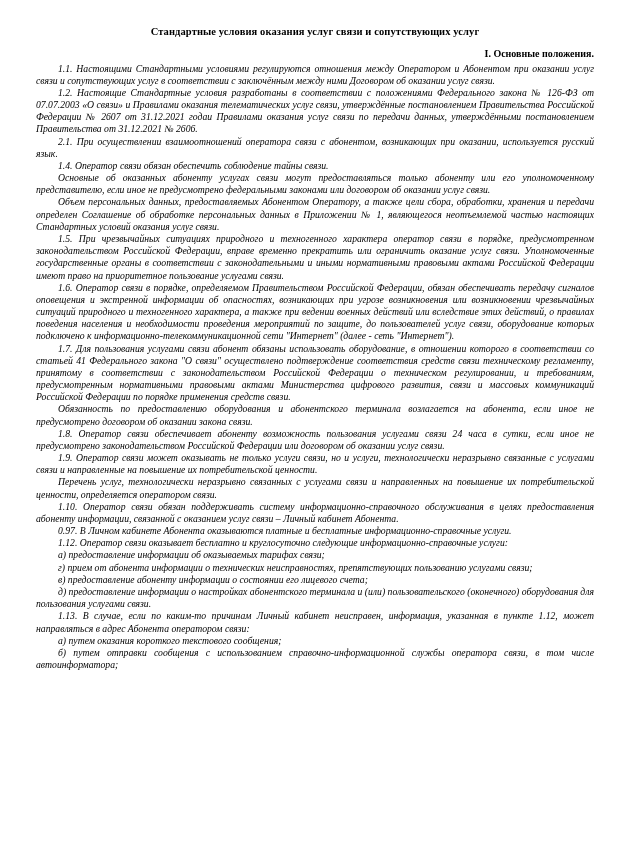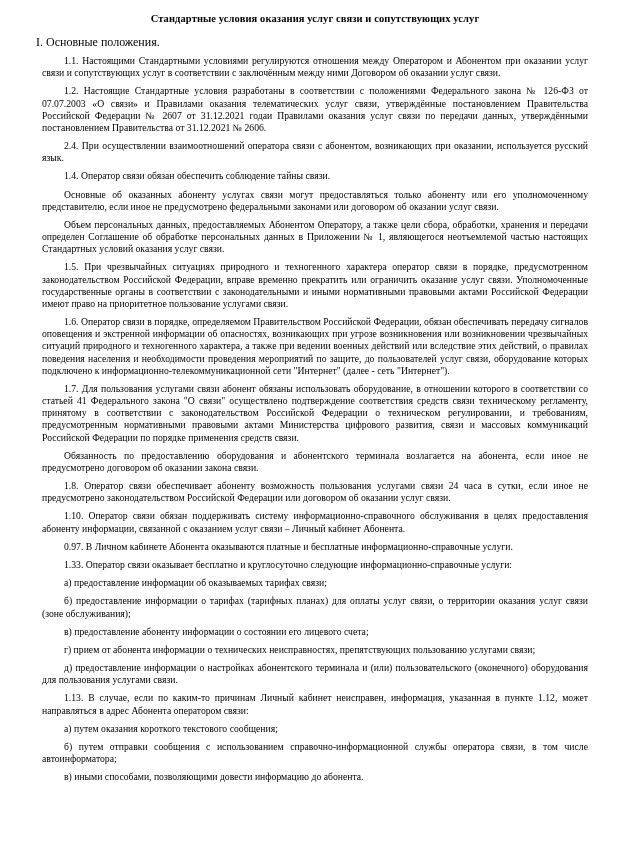--- a/index.html
+++ b/index.html
@@ -19,65 +19,66 @@
     width: 630px;
     height: 867px;
     padding: 10px 36px 0 36px;
     background: #ffffff;
   }
   .doc-title {
     text-align: center;
     font-size: 10.5px;
     font-weight: bold;
     letter-spacing: 0.1px;
-    margin: 3px 0 9px 0;
+    margin: 16px 0 9px 0;
     line-height: 1.2;
   }
   .section-heading {
-    text-align: left;
-    font-size: 12px;
-    font-weight: normal;
+    text-align: right;
+    font-size: 10px;
+    font-weight: bold;
     margin: 0 0 3px 0;
     line-height: 1.2;
   }
   p.para {
-    margin: 6px;
+    margin: 0;
     font-size: 9.7px;
     line-height: 1.255;
     text-align: justify;
     text-indent: 22px;
     hyphens: none;
+    font-style: italic;
   }
   p.para.sub {
     text-indent: 22px;
   }
 </style>
 </head>
 <body>
 
 <div class="page">
   <div class="doc-title">Стандартные условия оказания услуг связи и сопутствующих услуг</div>
   <div class="section-heading">I. Основные положения.</div>
 
   <p class="para">1.1. Настоящими Стандартными условиями регулируются отношения между Оператором и Абонентом при оказании услуг связи и сопутствующих услуг в соответствии с заключённым между ними Договором об оказании услуг связи.</p>
   <p class="para">1.2. Настоящие Стандартные условия разработаны в соответствии с положениями Федерального закона № 126-ФЗ от 07.07.2003 «О связи» и Правилами оказания телематических услуг связи, утверждённые постановлением Правительства Российской Федерации № 2607 от 31.12.2021 годаи Правилами оказания услуг связи по передачи данных, утверждёнными постановлением Правительства от 31.12.2021 № 2606.</p>
-  <p class="para">2.4. При осуществлении взаимоотношений оператора связи с абонентом, возникающих при оказании, используется русский язык.</p>
+  <p class="para">2.1. При осуществлении взаимоотношений оператора связи с абонентом, возникающих при оказании, используется русский язык.</p>
   <p class="para">1.4. Оператор связи обязан обеспечить соблюдение тайны связи.</p>
   <p class="para">Основные об оказанных абоненту услугах связи могут предоставляться только абоненту или его уполномоченному представителю, если иное не предусмотрено федеральными законами или договором об оказании услуг связи.</p>
   <p class="para">Объем персональных данных, предоставляемых Абонентом Оператору, а также цели сбора, обработки, хранения и передачи определен Соглашение об обработке персональных данных в Приложении № 1, являющегося неотъемлемой частью настоящих Стандартных условий оказания услуг связи.</p>
   <p class="para">1.5. При чрезвычайных ситуациях природного и техногенного характера оператор связи в порядке, предусмотренном законодательством Российской Федерации, вправе временно прекратить или ограничить оказание услуг связи. Уполномоченные государственные органы в соответствии с законодательными и иными нормативными правовыми актами Российской Федерации имеют право на приоритетное пользование услугами связи.</p>
   <p class="para">1.6. Оператор связи в порядке, определяемом Правительством Российской Федерации, обязан обеспечивать передачу сигналов оповещения и экстренной информации об опасностях, возникающих при угрозе возникновения или возникновении чрезвычайных ситуаций природного и техногенного характера, а также при ведении военных действий или вследствие этих действий, о правилах поведения населения и необходимости проведения мероприятий по защите, до пользователей услуг связи, оборудование которых подключено к информационно-телекоммуникационной сети "Интернет" (далее - сеть "Интернет").</p>
   <p class="para">1.7. Для пользования услугами связи абонент обязаны использовать оборудование, в отношении которого в соответствии со статьей 41 Федерального закона "О связи" осуществлено подтверждение соответствия средств связи техническому регламенту, принятому в соответствии с законодательством Российской Федерации о техническом регулировании, и требованиям, предусмотренным нормативными правовыми актами Министерства цифрового развития, связи и массовых коммуникаций Российской Федерации по порядке применения средств связи.</p>
   <p class="para">Обязанность по предоставлению оборудования и абонентского терминала возлагается на абонента, если иное не предусмотрено договором об оказании закона связи.</p>
   <p class="para">1.8. Оператор связи обеспечивает абоненту возможность пользования услугами связи 24 часа в сутки, если иное не предусмотрено законодательством Российской Федерации или договором об оказании услуг связи.</p>
+  <p class="para">1.9. Оператор связи может оказывать не только услуги связи, но и услуги, технологически неразрывно связанные с услугами связи и направленные на повышение их потребительской ценности.</p>
+  <p class="para">Перечень услуг, технологически неразрывно связанных с услугами связи и направленных на повышение их потребительской ценности, определяется оператором связи.</p>
   <p class="para">1.10. Оператор связи обязан поддерживать систему информационно-справочного обслуживания в целях предоставления абоненту информации, связанной с оказанием услуг связи – Личный кабинет Абонента.</p>
   <p class="para">0.97. В Личном кабинете Абонента оказываются платные и бесплатные информационно-справочные услуги.</p>
-  <p class="para">1.33. Оператор связи оказывает бесплатно и круглосуточно следующие информационно-справочные услуги:</p>
+  <p class="para">1.12. Оператор связи оказывает бесплатно и круглосуточно следующие информационно-справочные услуги:</p>
   <p class="para sub">а) предоставление информации об оказываемых тарифах связи;</p>
-  <p class="para sub">б) предоставление информации о тарифах (тарифных планах) для оплаты услуг связи, о территории оказания услуг связи (зоне обслуживания);</p>
+  <p class="para sub">г) прием от абонента информации о технических неисправностях, препятствующих пользованию услугами связи;</p>
   <p class="para sub">в) предоставление абоненту информации о состоянии его лицевого счета;</p>
-  <p class="para sub">г) прием от абонента информации о технических неисправностях, препятствующих пользованию услугами связи;</p>
   <p class="para sub">д) предоставление информации о настройках абонентского терминала и (или) пользовательского (оконечного) оборудования для пользования услугами связи.</p>
   <p class="para">1.13. В случае, если по каким-то причинам Личный кабинет неисправен, информация, указанная в пункте 1.12, может направляться в адрес Абонента оператором связи:</p>
   <p class="para sub">а) путем оказания короткого текстового сообщения;</p>
   <p class="para sub">б) путем отправки сообщения с использованием справочно-информационной службы оператора связи, в том числе автоинформатора;</p>
-  <p class="para sub">в) иными способами, позволяющими довести информацию до абонента.</p>
 </div>
 
 </body></html>

